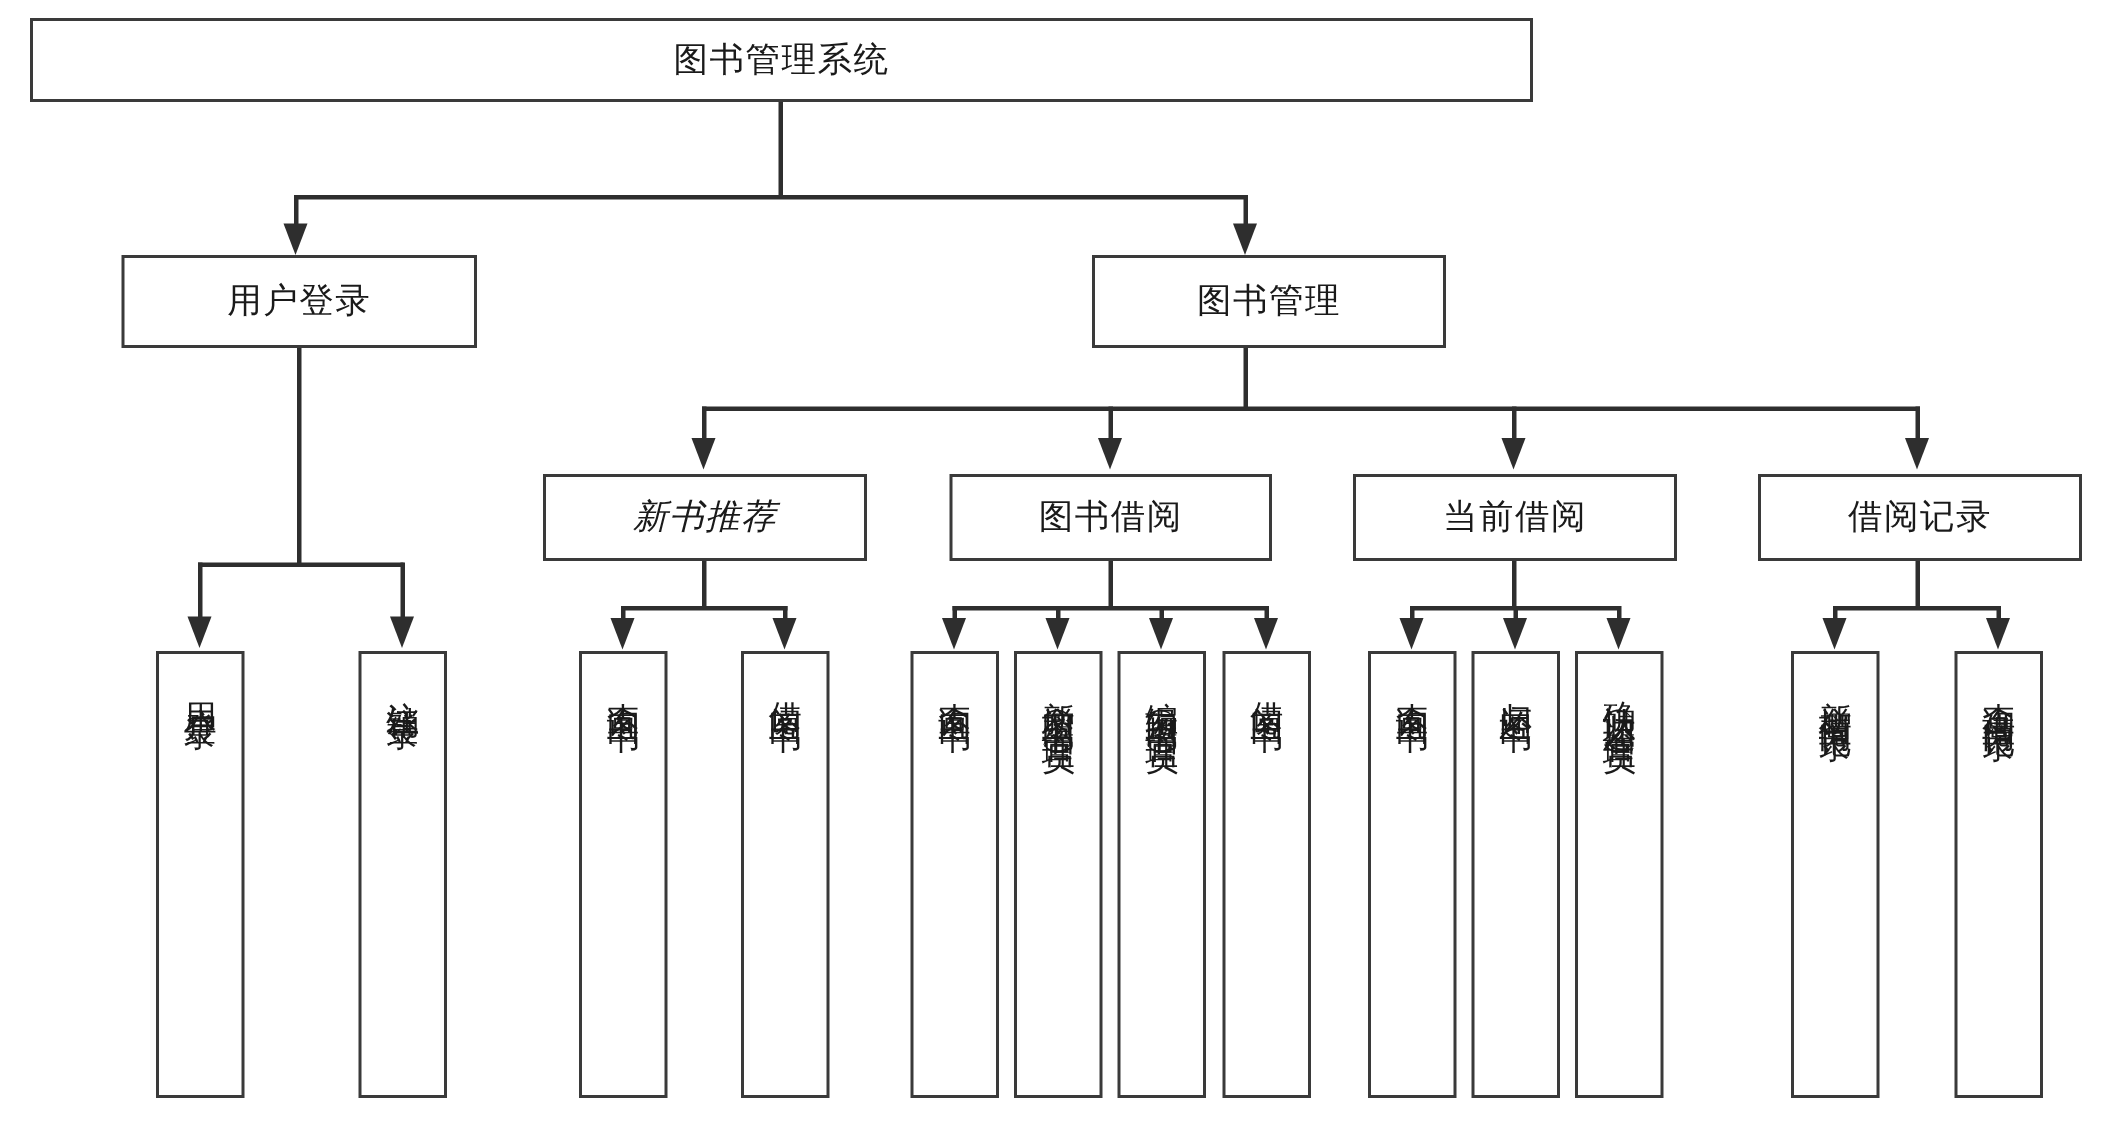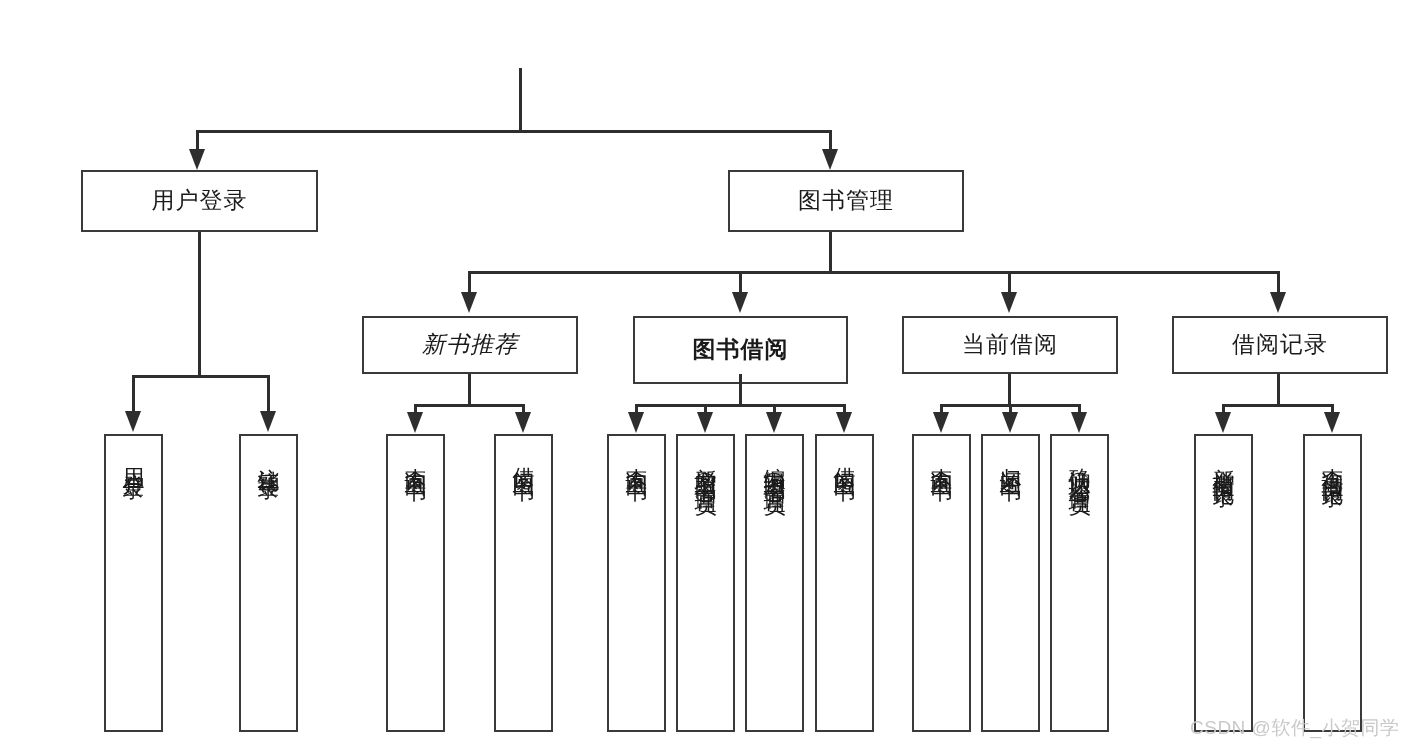--- a/index.html
+++ b/index.html
@@ -81,20 +81,23 @@
     letter-spacing: 0.5px;
     white-space: nowrap;
     user-select: none;
   }
 </style>
 </head>
 <body>
 
 <div id="canvas">
 
+  <div class="node root horiz" style="left:20px; top:12px; width:1002px; height:56px;">
+    <span class="label">图书管理系统</span>
+  </div>
 
   <div class="ln v" style="left:519px; top:68px; width:3px; height:64px;"></div>
 
   <div class="ln h" style="left:196px; top:130px; width:636px; height:3px;"></div>
 
   <div class="ln v" style="left:196px; top:130px; width:3px; height:22px;"></div>
   <div class="arrow" style="left:189px; top:149px;"></div>
   <div class="ln v" style="left:829px; top:130px; width:3px; height:22px;"></div>
   <div class="arrow" style="left:822px; top:149px;"></div>
 
@@ -127,21 +130,21 @@
   <div class="ln v" style="left:739px; top:271px; width:3px; height:24px;"></div>
   <div class="arrow" style="left:732px; top:292px;"></div>
   <div class="ln v" style="left:1008px; top:271px; width:3px; height:24px;"></div>
   <div class="arrow" style="left:1001px; top:292px;"></div>
   <div class="ln v" style="left:1277px; top:271px; width:3px; height:24px;"></div>
   <div class="arrow" style="left:1270px; top:292px;"></div>
 
   <div class="node horiz" style="left:362px; top:316px; width:216px; height:58px;font-style:italic;">
     <span class="label">新书推荐</span>
   </div>
-  <div class="node horiz" style="left:633px; top:316px; width:215px; height:68px;font-weight:bold;">
+  <div class="node horiz" style="left:633px; top:316px; width:215px; height:58px;">
     <span class="label">图书借阅</span>
   </div>
   <div class="node horiz" style="left:902px; top:316px; width:216px; height:58px;">
     <span class="label">当前借阅</span>
   </div>
   <div class="node horiz" style="left:1172px; top:316px; width:216px; height:58px;">
     <span class="label">借阅记录</span>
   </div>
 
   <div class="ln v" style="left:468px; top:374px; width:3px; height:32px;"></div>
@@ -208,15 +211,14 @@
   <div class="ln v" style="left:1331px; top:404px; width:3px; height:12px;"></div>
   <div class="arrow" style="left:1324px; top:412px;"></div>
 
   <div class="node leaf" style="left:1194px; top:434px; width:59px; height:298px;">
     <span class="label">新增借阅记录</span>
   </div>
   <div class="node leaf" style="left:1303px; top:434px; width:59px; height:298px;">
     <span class="label">查询借阅记录</span>
   </div>
 
-  <div id="watermark" style="left:1190px; top:715px;">CSDN @软件_小贺同学</div>
 
 </div>
 
 </body></html>

